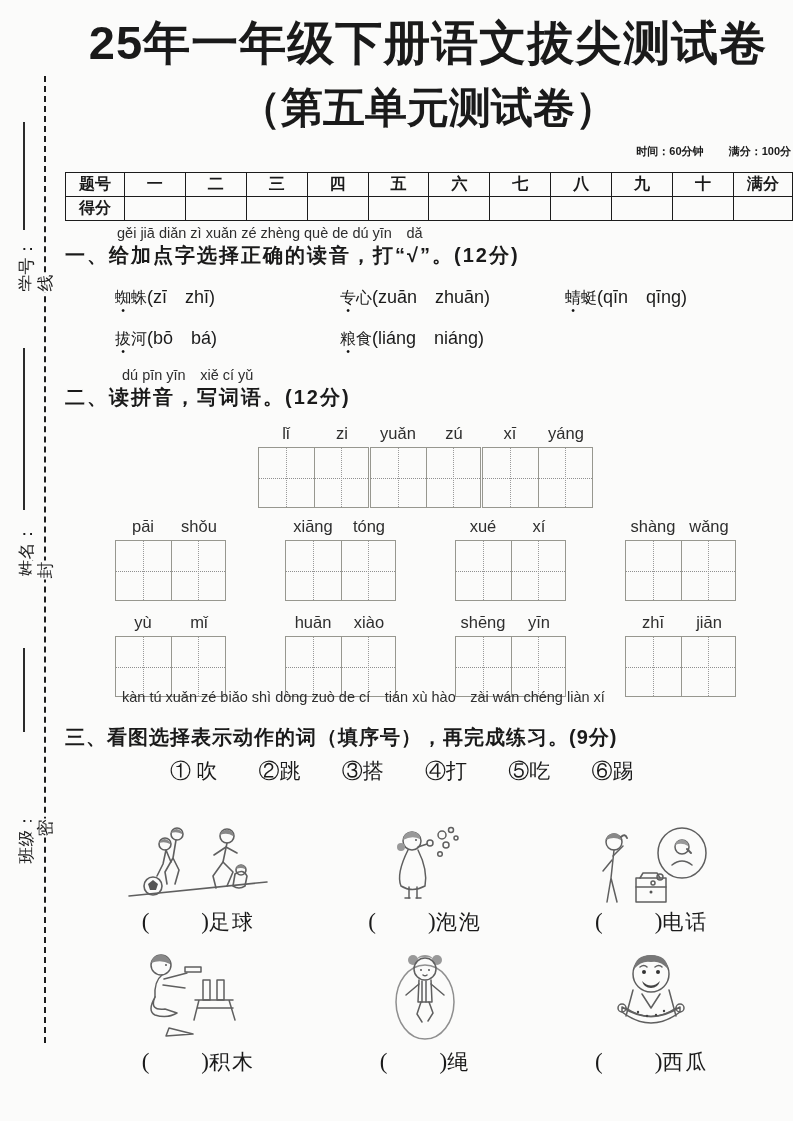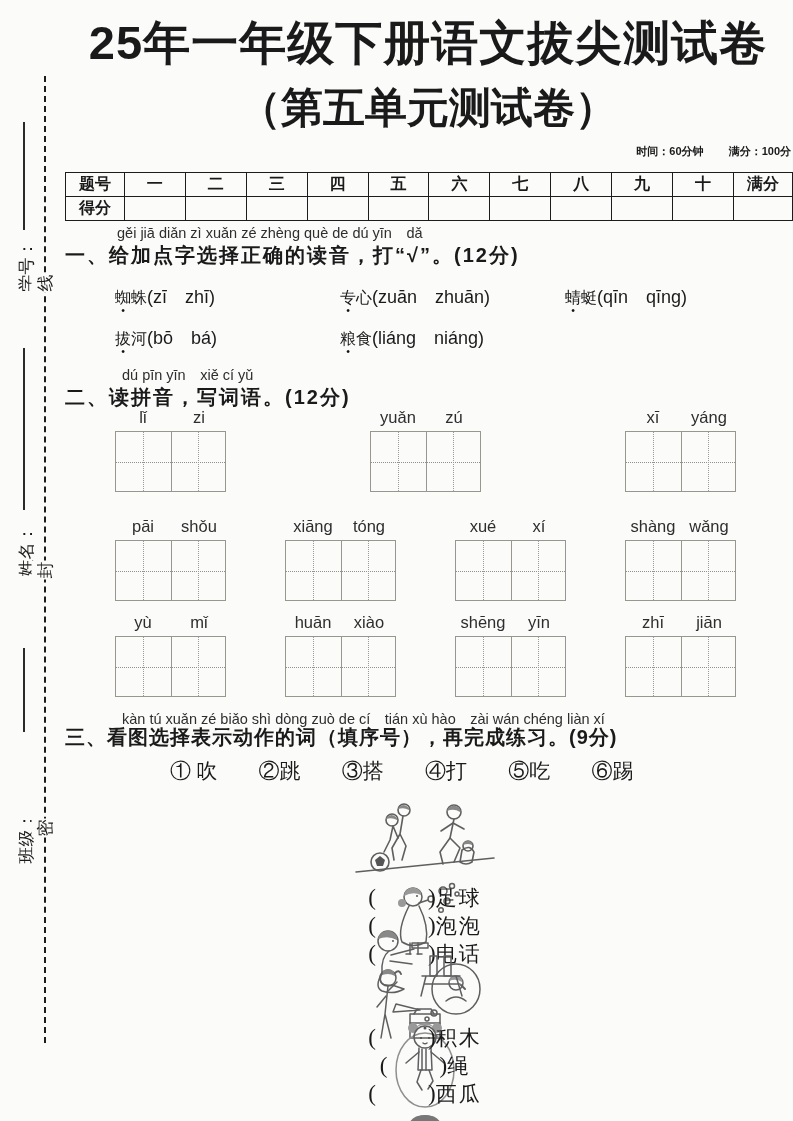--- a/index.html
+++ b/index.html
@@ -54,21 +54,21 @@
   .wg-label span{flex:1;text-align:center;}
   .wgrid{position:relative;width:109px;height:59px;border:1.6px solid #97978f;background:transparent;}
   .wgrid i{position:absolute;display:block;}
   .wgrid .vmid{left:50%;top:0;bottom:0;width:0;border-left:1.4px solid #97978f;}
   .wgrid .hdot{top:50%;left:0;right:0;height:0;border-top:1.6px dotted #8f8f8f;}
   .wgrid .q1{left:25%;top:0;bottom:0;width:0;border-left:1.5px dotted #9a9a9a;}
   .wgrid .q3{left:75%;top:0;bottom:0;width:0;border-left:1.5px dotted #9a9a9a;}
 
   .s3-options{left:170px;top:757px;font-size:21px;}
   .s3-options span{margin-right:36px;}
-  .s3-grid{left:85px;width:680px;display:grid;grid-template-columns:1fr;justify-items:center;}
+  .s3-grid{left:85px;width:680px;display:grid;grid-template-columns:1fr 1fr 1fr;justify-items:center;margin-top:24px;}
   .cap{font-size:21px;}
   .cap .paren{font-family:"Liberation Serif",serif;font-size:23px;}
   .cap .blank{display:inline-block;width:52px;}
   .cap .capword{letter-spacing:2px;}
   .illus{display:block;}
 </style>
 </head>
 <body>
 
 <div class="abs seal-dash"></div>
@@ -137,21 +137,21 @@
   <span class="s1-item"><span class="word kai"><span></span><span class="dotted">蜻</span><span>蜓</span></span><span class="readings">(qīn　qīng)</span></span>
 </div>
 <div class="abs s1-row" style="top:322px;">
   <span class="s1-item"><span class="word kai"><span></span><span class="dotted">拔</span><span>河</span></span><span class="readings">(bō　bá)</span></span>
   <span class="s1-item"><span class="word kai"><span></span><span class="dotted">粮</span><span>食</span></span><span class="readings">(liáng　niáng)</span></span>
 </div>
 
 <div class="abs pinyin sec-pinyin" style="left:122px;top:366px;">dú pīn yīn　xiě cí yǔ</div>
 <div class="abs sec-title" style="top:384px;">二、读拼音，写词语。(12分)</div>
 
-<div class="abs s2-row" style="top:408px;">
+<div class="abs s2-row" style="top:424px;justify-content:center;">
   <div class="wg-group">
     <div class="wg-label pinyin"><span>lǐ</span><span>zi</span></div>
     <div class="wgrid">
         <i class="vmid"></i>
         <i class="hdot"></i>
         <i class="q1"></i>
         <i class="q3"></i>
       </div>
   </div>
   <div class="wg-group">
@@ -245,21 +245,21 @@
     <div class="wg-label pinyin"><span>zhī</span><span>jiān</span></div>
     <div class="wgrid">
         <i class="vmid"></i>
         <i class="hdot"></i>
         <i class="q1"></i>
         <i class="q3"></i>
       </div>
   </div>
 </div>
 
-<div class="abs pinyin sec-pinyin" style="left:122px;top:710px;">kàn tú xuǎn zé biǎo shì dòng zuò de cí　tián xù hào　zài wán chéng liàn xí</div>
+<div class="abs pinyin sec-pinyin" style="left:122px;top:688px;">kàn tú xuǎn zé biǎo shì dòng zuò de cí　tián xù hào　zài wán chéng liàn xí</div>
 <div class="abs sec-title" style="top:724px;letter-spacing:1px;">三、看图选择表示动作的词（填序号），再完成练习。(9分)</div>
 
 <div class="abs s3-options kai">
   <span>① 吹</span>
   <span>②跳</span>
   <span>③搭</span>
   <span>④打</span>
   <span>⑤吃</span>
   <span>⑥踢</span>
 </div>

